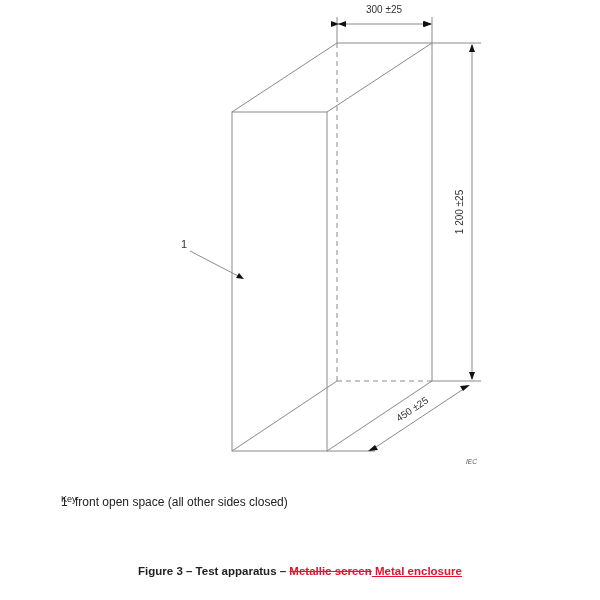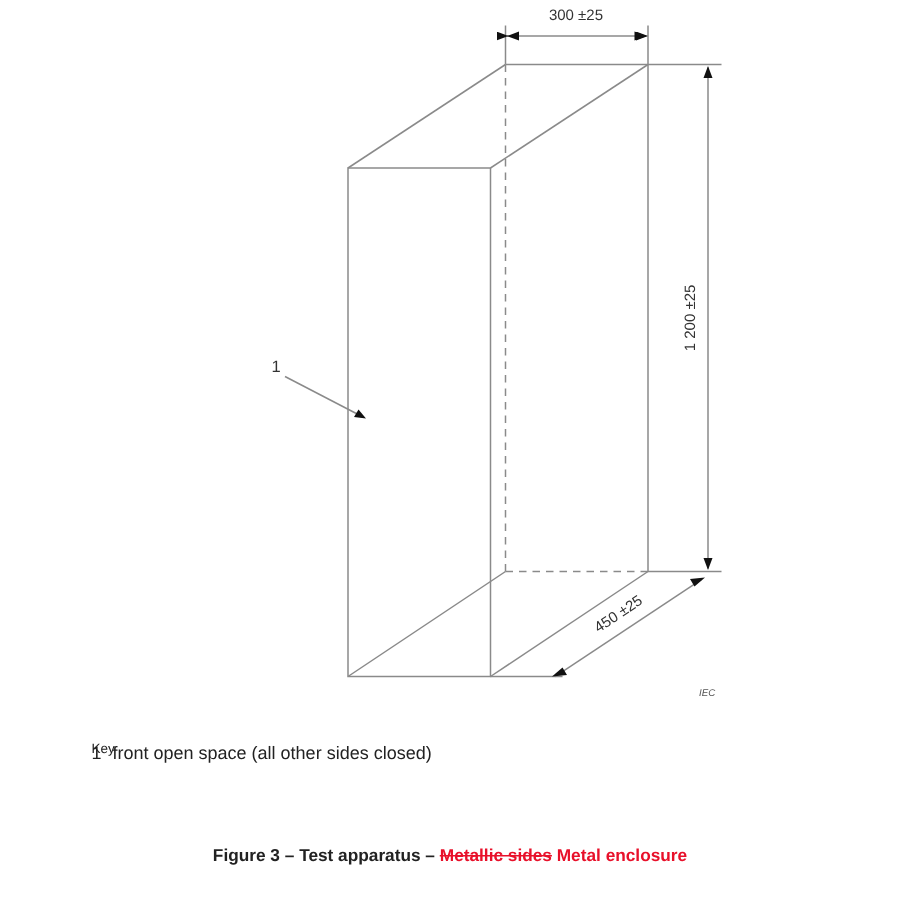--- a/index.html
+++ b/index.html
@@ -5,21 +5,21 @@
     html, body { margin: 0; padding: 0; background: #ffffff; }
     body { width: 600px; height: 600px; position: relative; overflow: hidden;
            font-family: "Liberation Sans", sans-serif; color: #222; }
     svg.drawing { position: absolute; left: 0; top: 0; }
     .key-title { position: absolute; left: 61px; top: 494px; font-size: 9px; font-weight: normal; text-align: center; }
     .key-item { position: absolute; left: 61px; top: 495px; font-size: 12px; }
     .key-item .num { display: inline-block; width: 14px; }
     .caption { position: absolute; left: 0; width: 600px; top: 565px; text-align: center;
                font-size: 11.5px; font-weight: bold; }
     .caption .del { color: #e8102a; text-decoration: line-through; }
-    .caption .ins { color: #e8102a; }
+    .caption .ins { color: #e8102a; text-decoration: underline; }
   </style>
 </head>
 <body>
 
 <svg class="drawing" width="600" height="600" viewBox="0 0 600 600">
   <defs>
     <marker id="arr" markerWidth="8" markerHeight="6" refX="7" refY="3" orient="auto" markerUnits="userSpaceOnUse">
       <path d="M0,0 L8,3 L0,6 z" fill="#111"></path>
     </marker>
   </defs>
@@ -74,14 +74,14 @@
   <text x="181" y="248" font-size="11" fill="#333" font-family="Liberation Sans, sans-serif">1</text>
   <text x="466" y="464" font-size="6.5" font-style="italic" fill="#555" font-family="Liberation Sans, sans-serif">IEC</text>
 </svg>
 
 <div class="key-title">Key</div>
 <div class="key-item">
   <span class="num">1</span><span>front open space (all other sides closed)</span>
 </div>
 
 <div class="caption">
-  <span>Figure 3 – Test apparatus – </span><span class="del">Metallic sides</span><span class="ins"> Metal enclosure</span>
+  <span>Figure 3 – Test apparatus – </span><span class="del">Metallic screen</span><span class="ins"> Metal enclosure</span>
 </div>
 
 </body></html>

